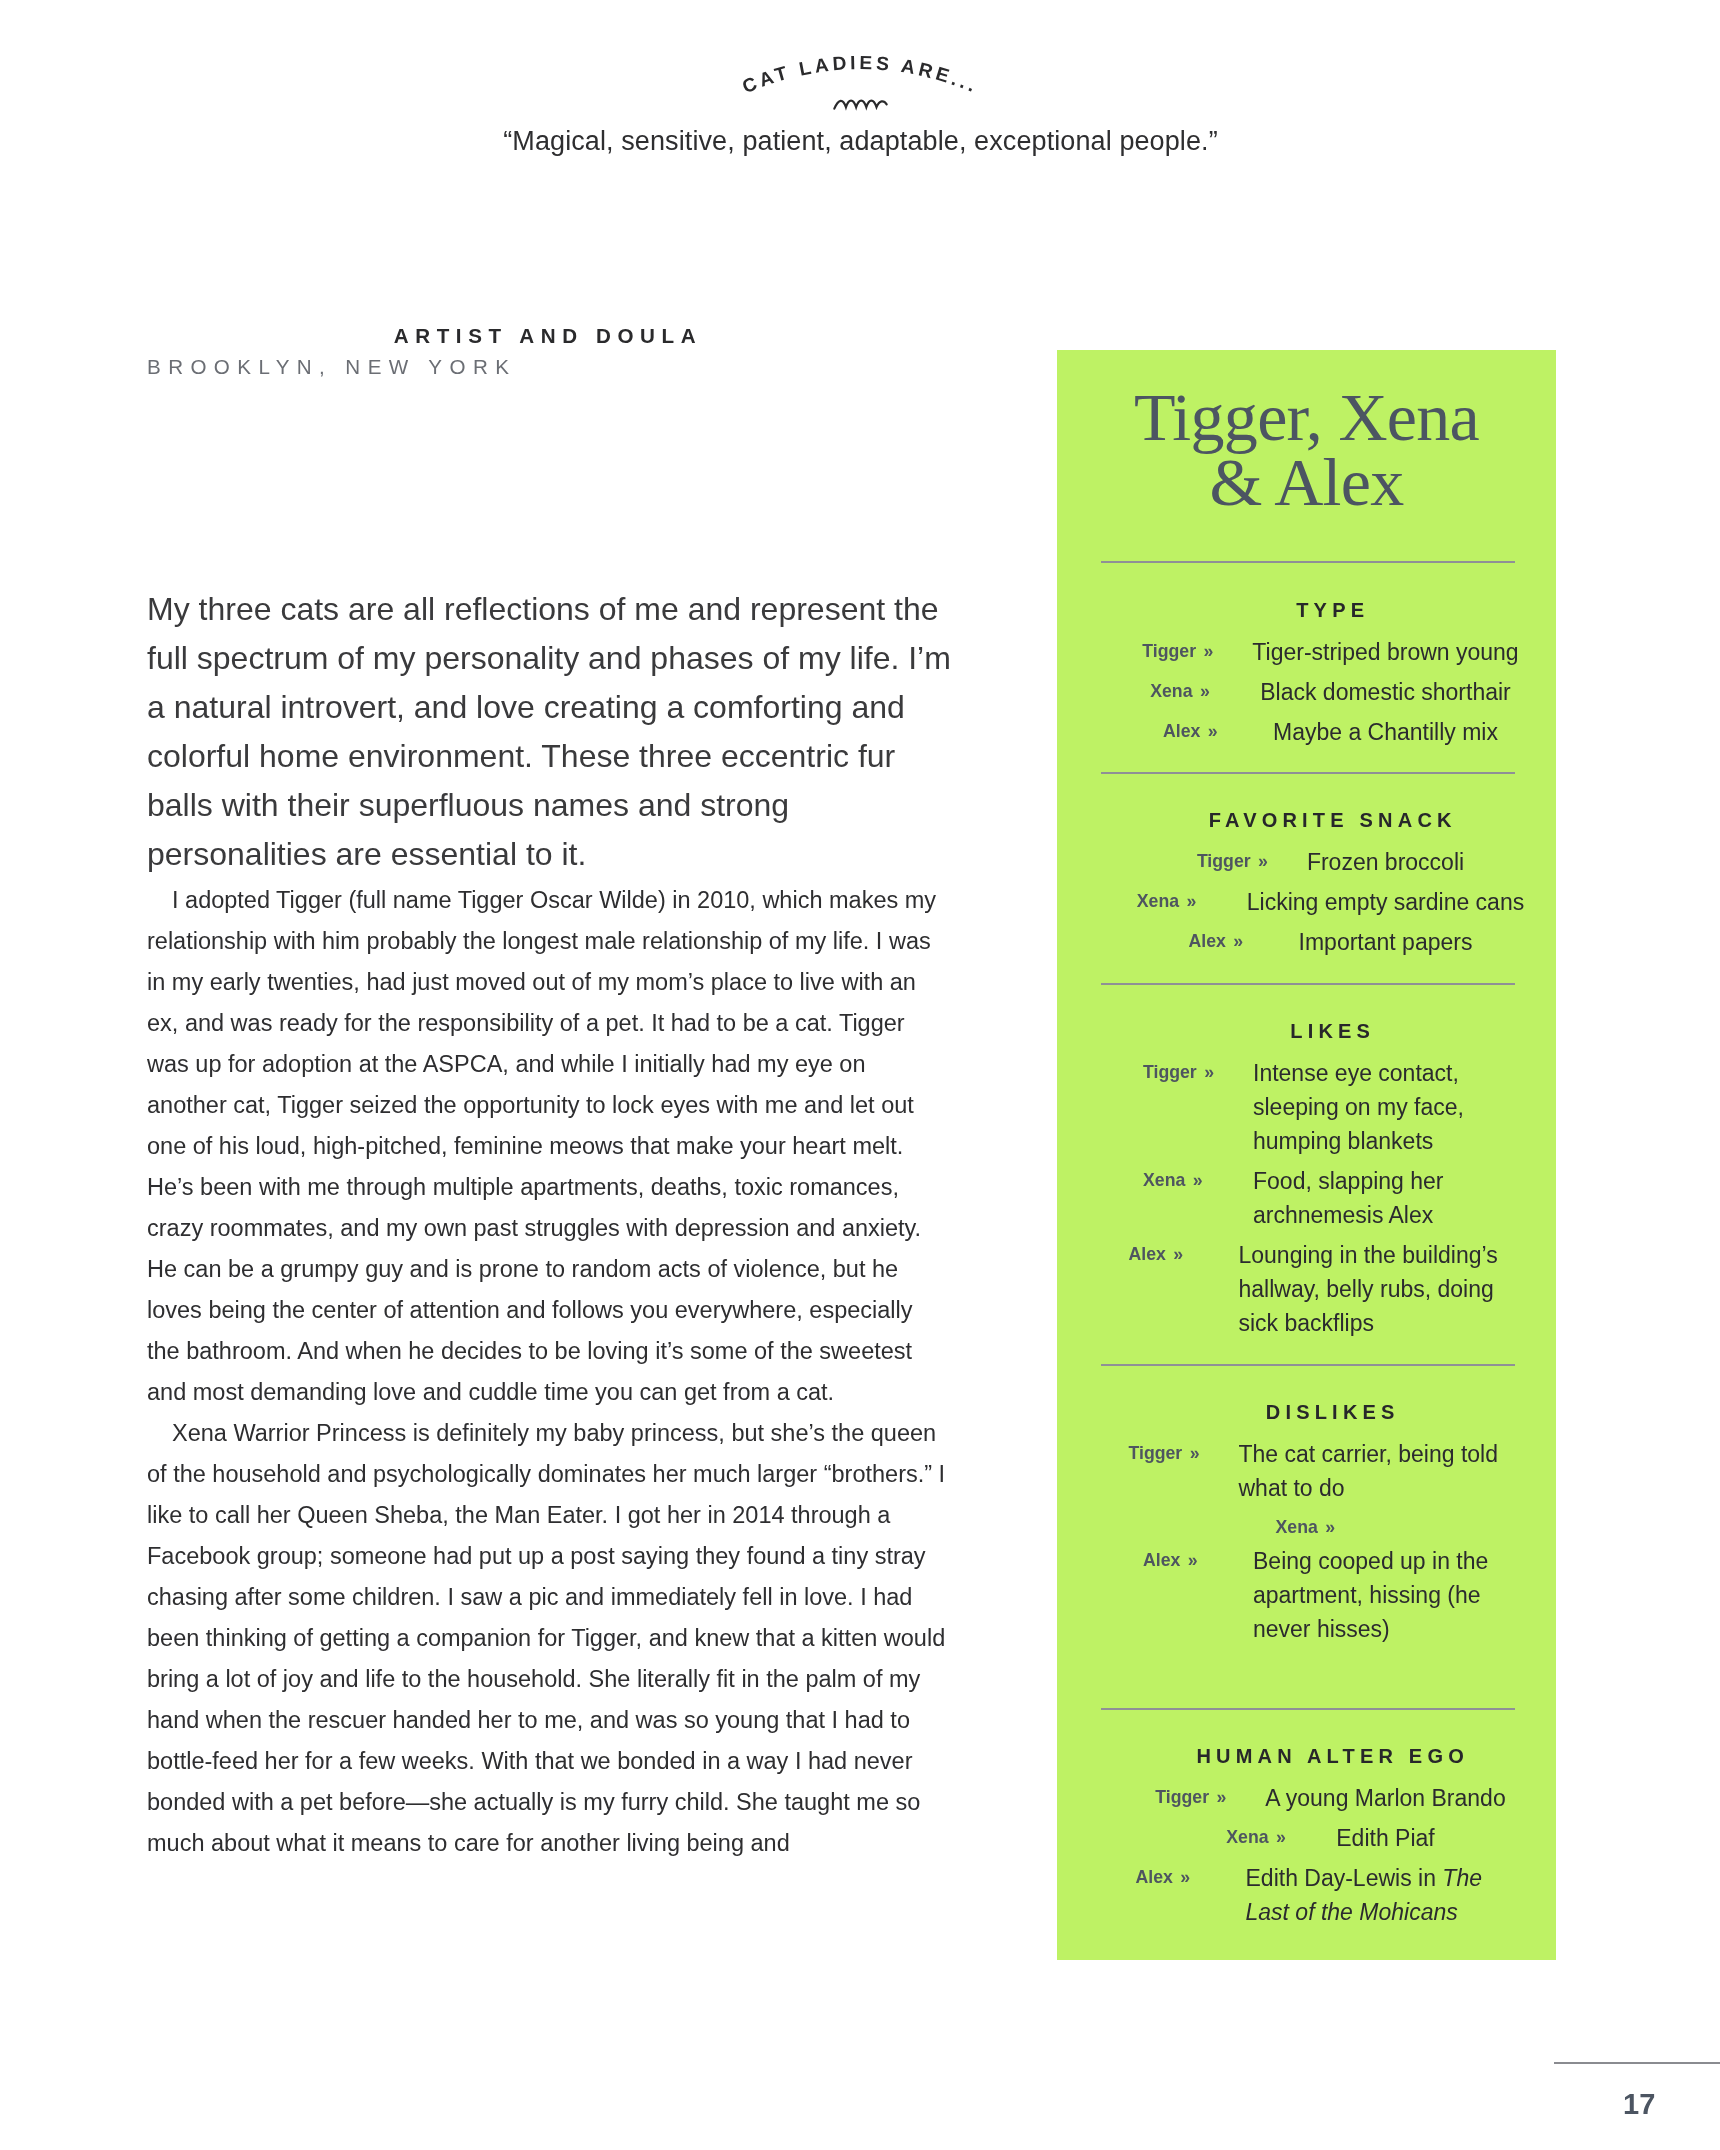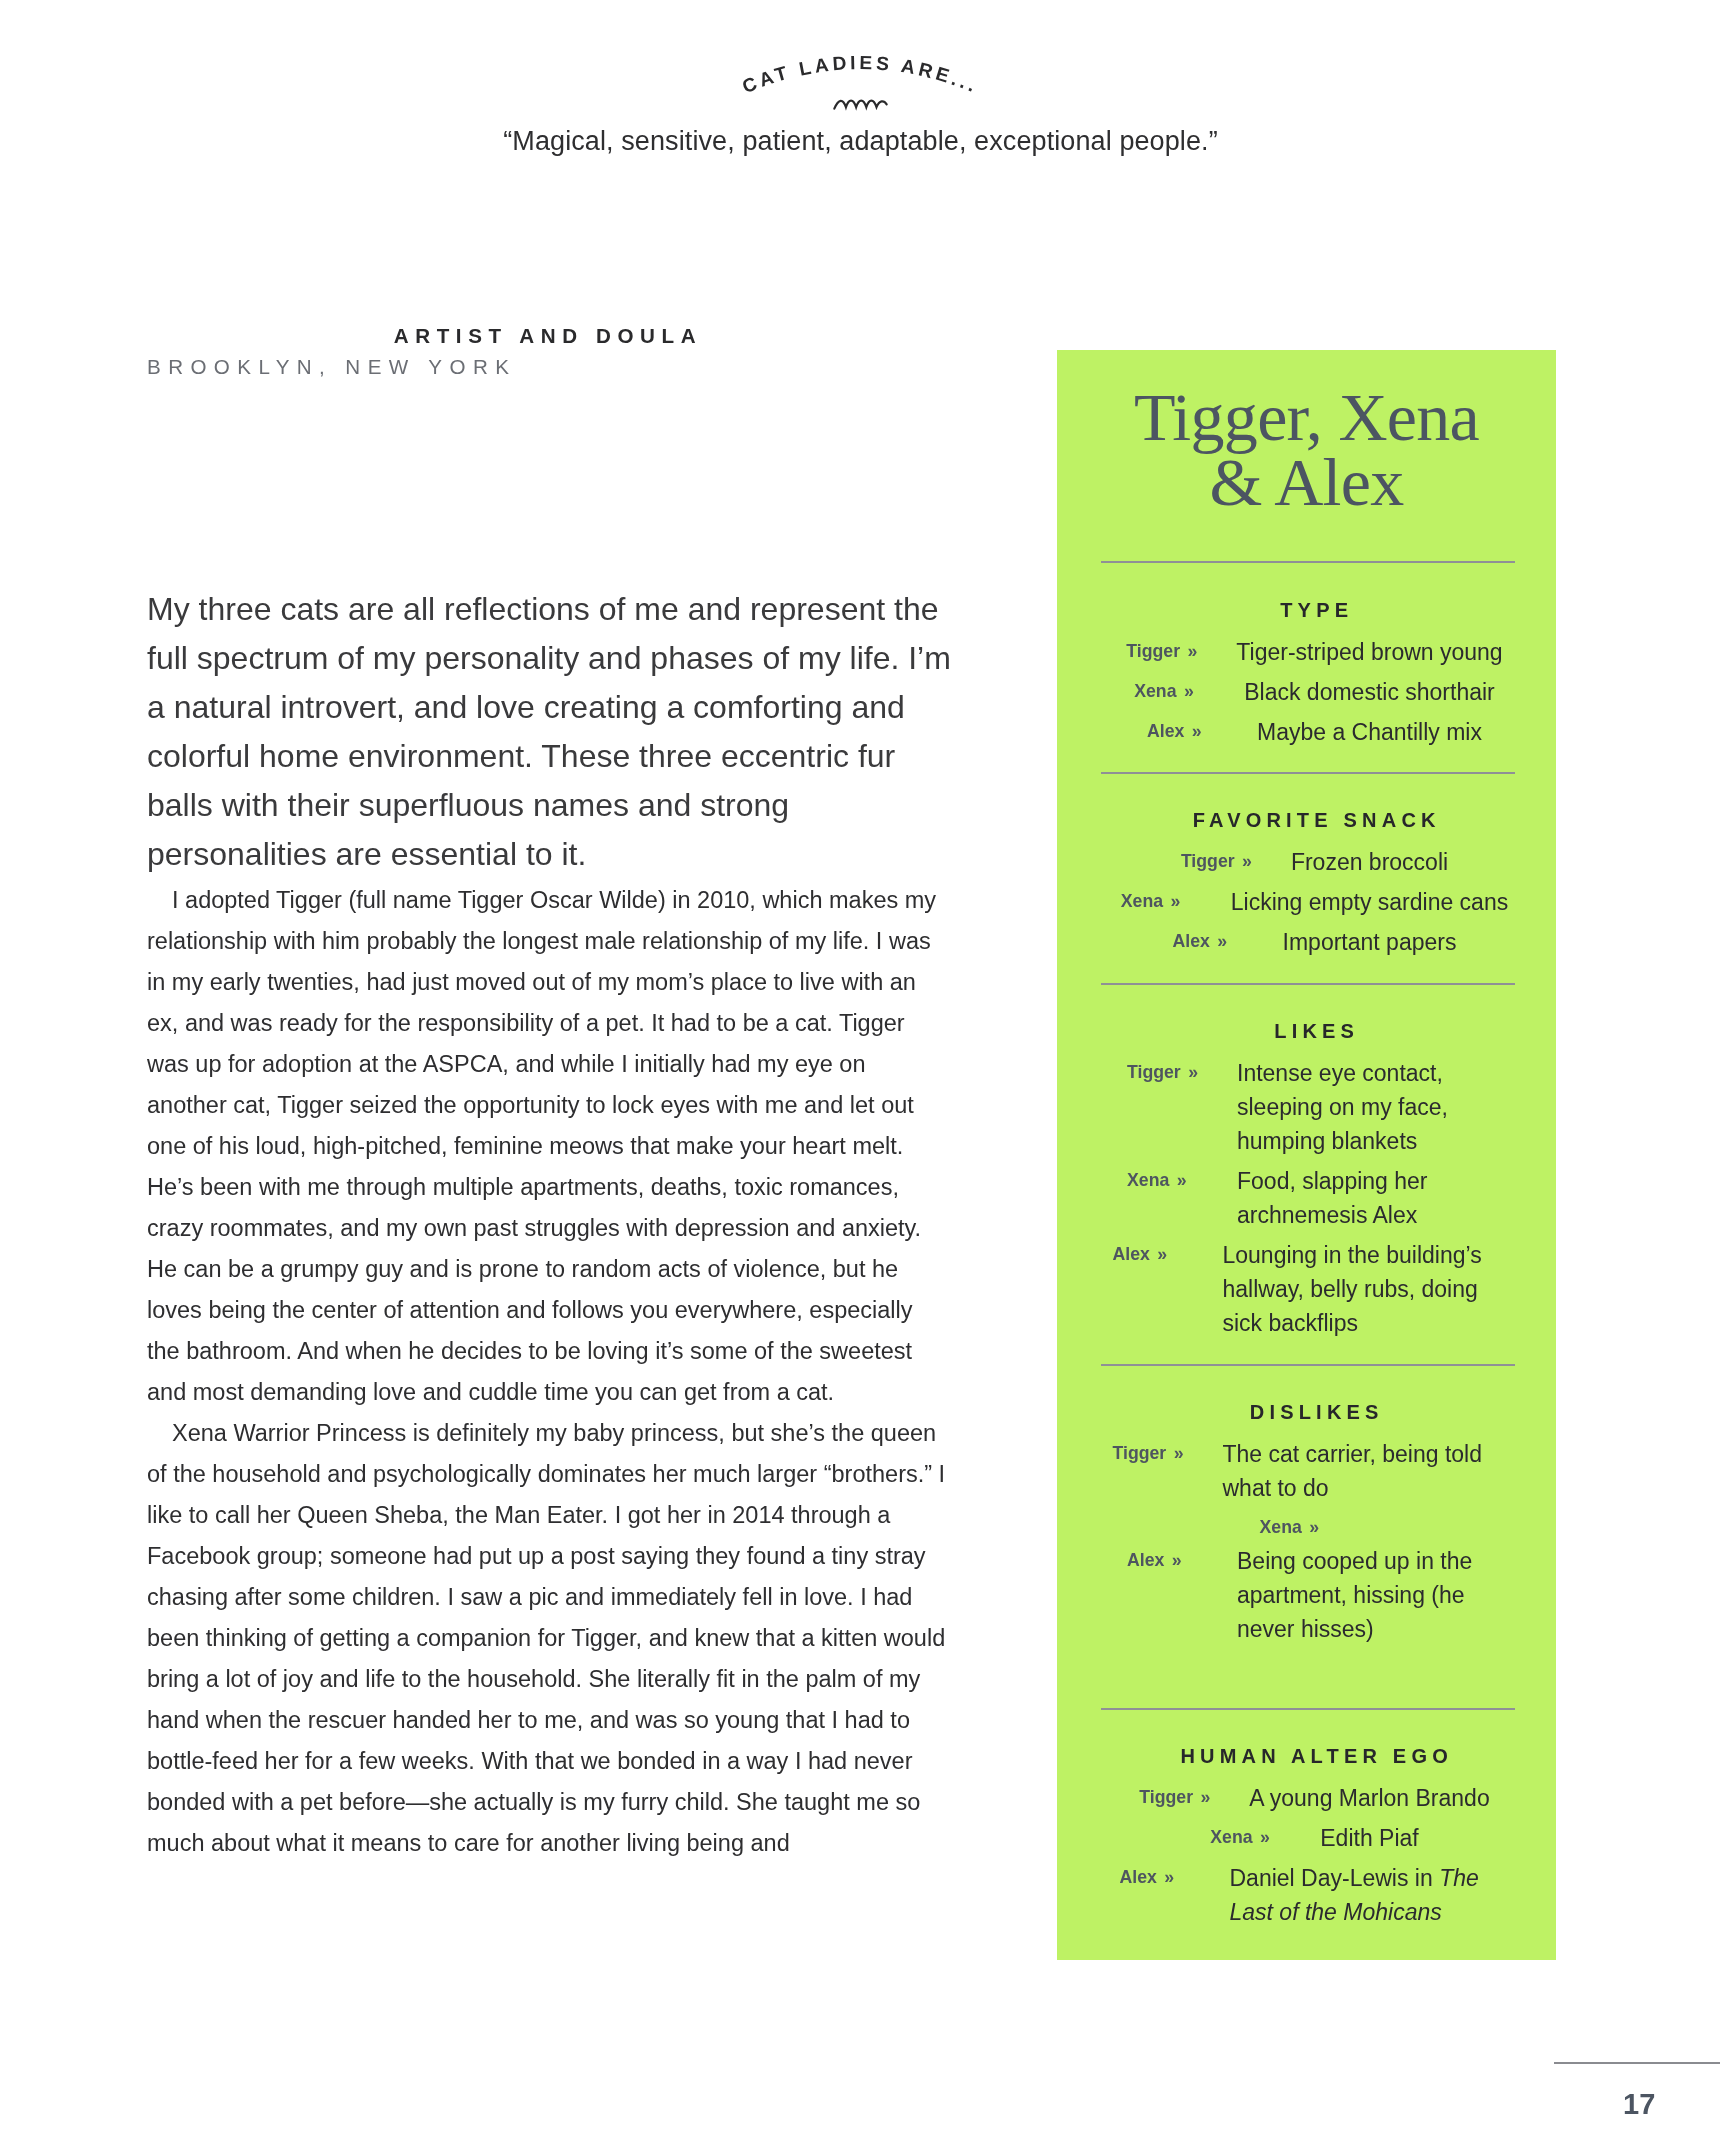--- a/index.html
+++ b/index.html
@@ -34,21 +34,21 @@
 
   .sidebar {
     position: absolute; left: 1057px; top: 350px; width: 499px; height: 1610px;
     background: #bef264;
   }
   .sb-title {
     font-family: "Liberation Serif", serif; font-size: 68px; line-height: 65px; text-align: center;
     color: #4c5562; margin: 35px 0 0; font-weight: normal; letter-spacing: -0.7px;
   }
   .sb-rule { position: absolute; left: 44px; width: 414px; height: 2.2px; background: #8f9096; }
-  .sb-section { position: absolute; left: 44px; width: 427px; }
+  .sb-section { position: absolute; left: 60px; width: 427px; }
   .sb-heading {
     text-align: center; font-size: 20px; font-weight: bold; letter-spacing: 5.2px; color: #27272a;
     margin: 0 0 13.2px; padding-left: 4.4px;
   }
   .sb-row { display: flex; align-items: flex-start; margin-bottom: 5.9px; justify-content: center; }
   .sb-cat {
     width: 110px; flex: 0 0 110px; font-size: 17.7px; font-weight: bold; color: #4e5560;
     padding-top: 5.9px; white-space: nowrap;
   }
   .sb-cat .raq { font-weight: bold; margin-left: 7.4px; }
@@ -167,20 +167,20 @@
     <div class="sb-row">
       <div class="sb-cat"><span>Tigger</span><span class="raq">»</span></div>
       <div class="sb-val">A young Marlon Brando</div>
     </div>
     <div class="sb-row">
       <div class="sb-cat"><span>Xena</span><span class="raq">»</span></div>
       <div class="sb-val">Edith Piaf</div>
     </div>
     <div class="sb-row">
       <div class="sb-cat"><span>Alex</span><span class="raq">»</span></div>
-      <div class="sb-val" style="width:280px"><span>Daniel Day-Lewis in </span><i>The Last of the Mohicans</i></div>
+      <div class="sb-val" style="width:280px"><span>Edith Day-Lewis in </span><i>The Last of the Mohicans</i></div>
     </div>
   </div>
 </aside>
 
 <div class="folio-rule"></div>
 <div class="folio">17</div>
 
 
 </body></html>

